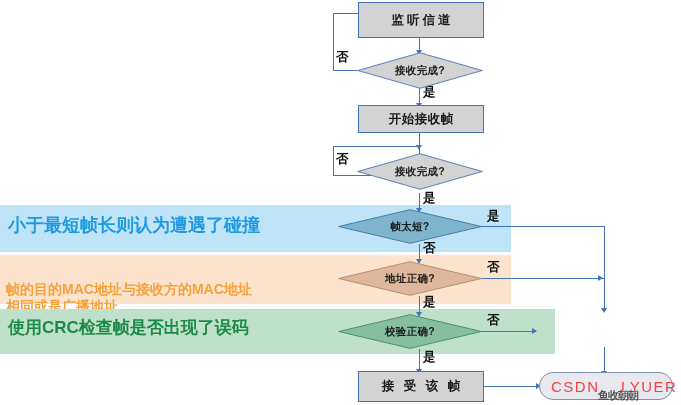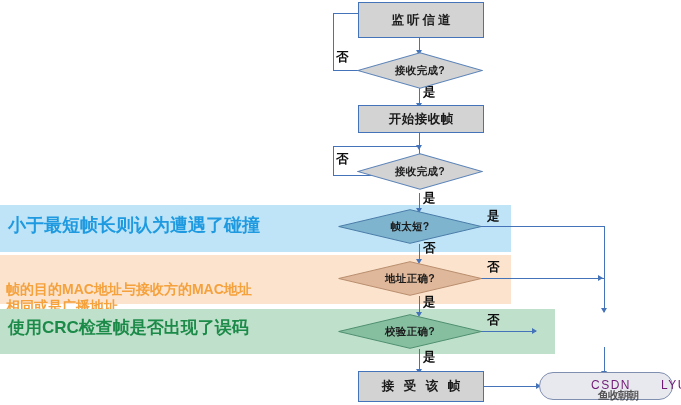--- a/index.html
+++ b/index.html
@@ -69,26 +69,25 @@
     position:absolute;
     font-size:12.5px;
     font-weight:bold;
     color:#0d0d0d;
     letter-spacing:0;
   }
 
   
   .wm{
     position:absolute;
-    font-size:12px;
-    color:#701a75;
+    font-size:15px;
+    color:#ef4444;
     letter-spacing:1.5px;
     white-space:nowrap;
     font-weight:normal;
-    margin-left:40px;
   }
   .wm2{
     position:absolute;
     font-size:11px;
     color:#3a3a3a;
     font-weight:bold;
     white-space:nowrap;
     letter-spacing:-1px;
     opacity:.85;
   }

